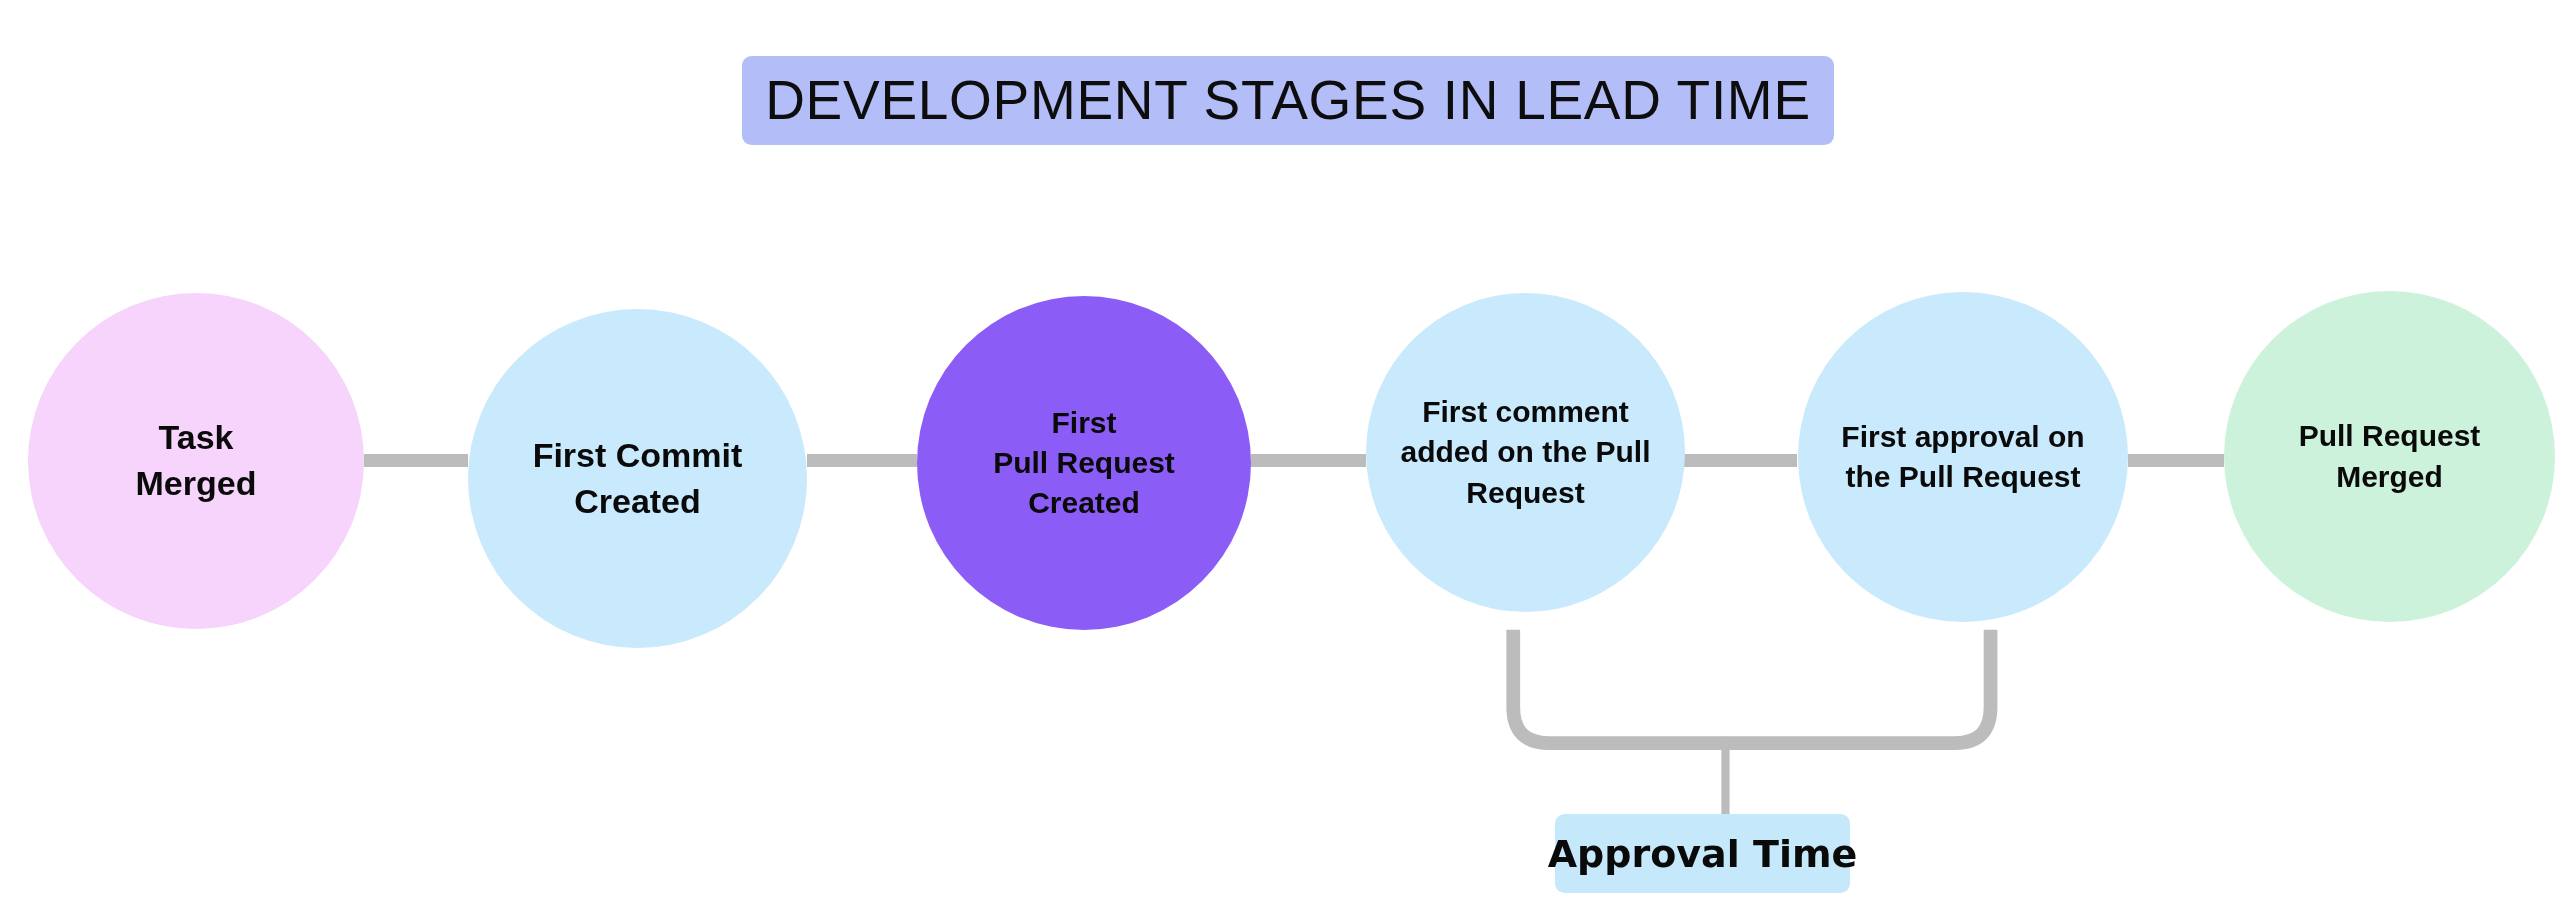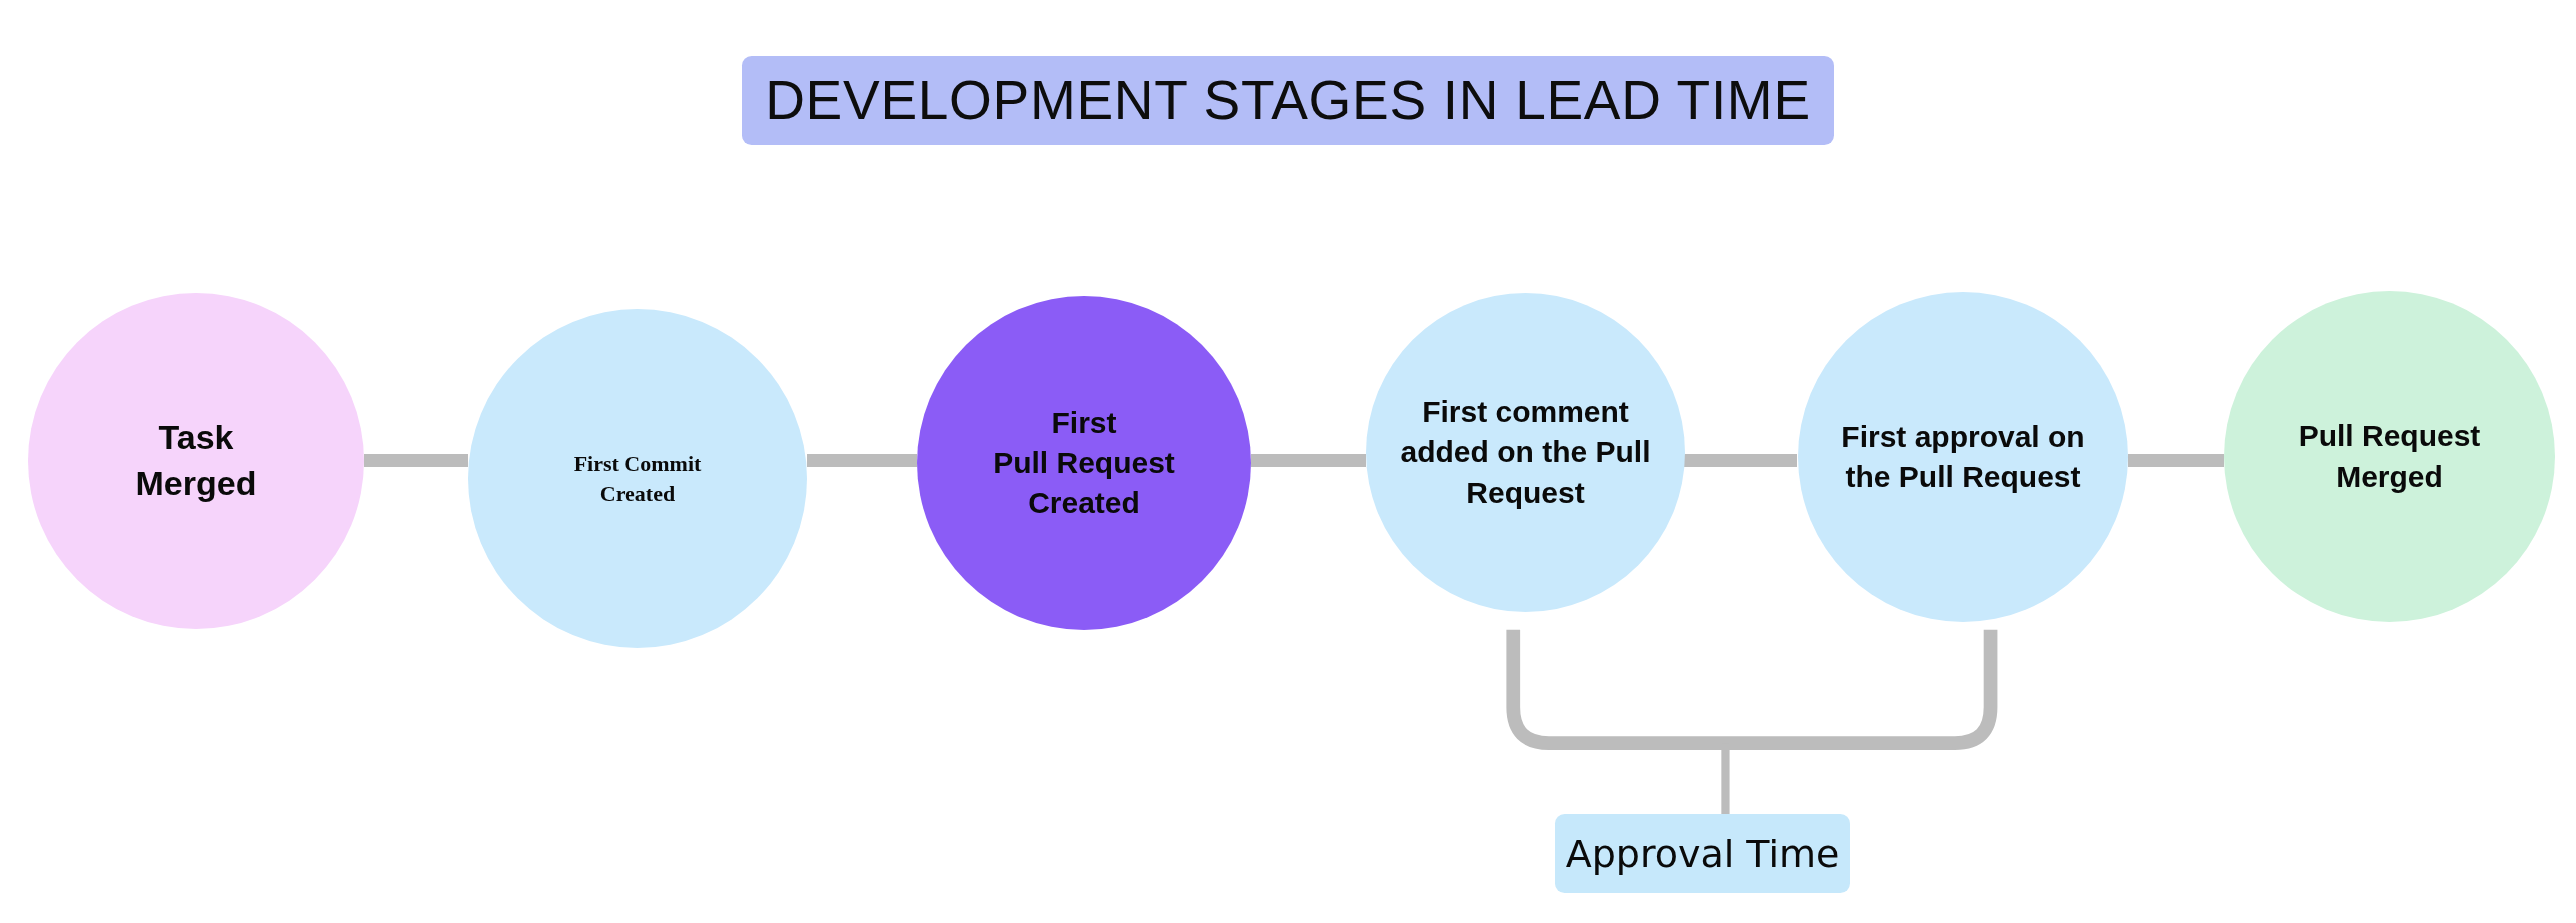--- a/index.html
+++ b/index.html
@@ -93,21 +93,21 @@
     background: #c6e8fb;
     border-radius: 9.6px;
     display: flex;
     align-items: center;
     justify-content: center;
     box-sizing: border-box;
   }
   .callout-box .callout-text {
     font-family: "DejaVu Sans", sans-serif;
     font-size: 38px;
-    font-weight: 400;
+    font-weight: 700;
     color: #0a0a0a;
     white-space: nowrap;
     line-height: 1;
   }
 </style>
 </head>
 <body>
 
 <div id="diagram-canvas">
 
@@ -120,21 +120,21 @@
   <div class="connector" style="left:1251px; top:454px; width:115px;"></div>
   <div class="connector" style="left:1684px; top:454px; width:113px;"></div>
   <div class="connector" style="left:2128px; top:454px; width:96px;"></div>
 
   <div class="stage-node" style="left:28px; top:293px; width:336px; height:336px; background:#f6d4fb;">
     <span class="stage-label" style="font-size:34px;">Task
 Merged</span>
   </div>
 
   <div class="stage-node" style="left:468px; top:309px; width:339px; height:339px; background:#c9e9fc;">
-    <span class="stage-label" style="font-size:22px;font-family:Liberation Serif, serif;">First Commit
+    <span class="stage-label" style="font-size:34px;">First Commit
 Created</span>
   </div>
 
   <div class="stage-node" style="left:917px; top:296px; width:334px; height:334px; background:#8b5cf6;">
     <span class="stage-label" style="font-size:30px;">First
 Pull Request
 Created</span>
   </div>
 
   <div class="stage-node" style="left:1366px; top:293px; width:319px; height:319px; background:#c9e9fc;">

